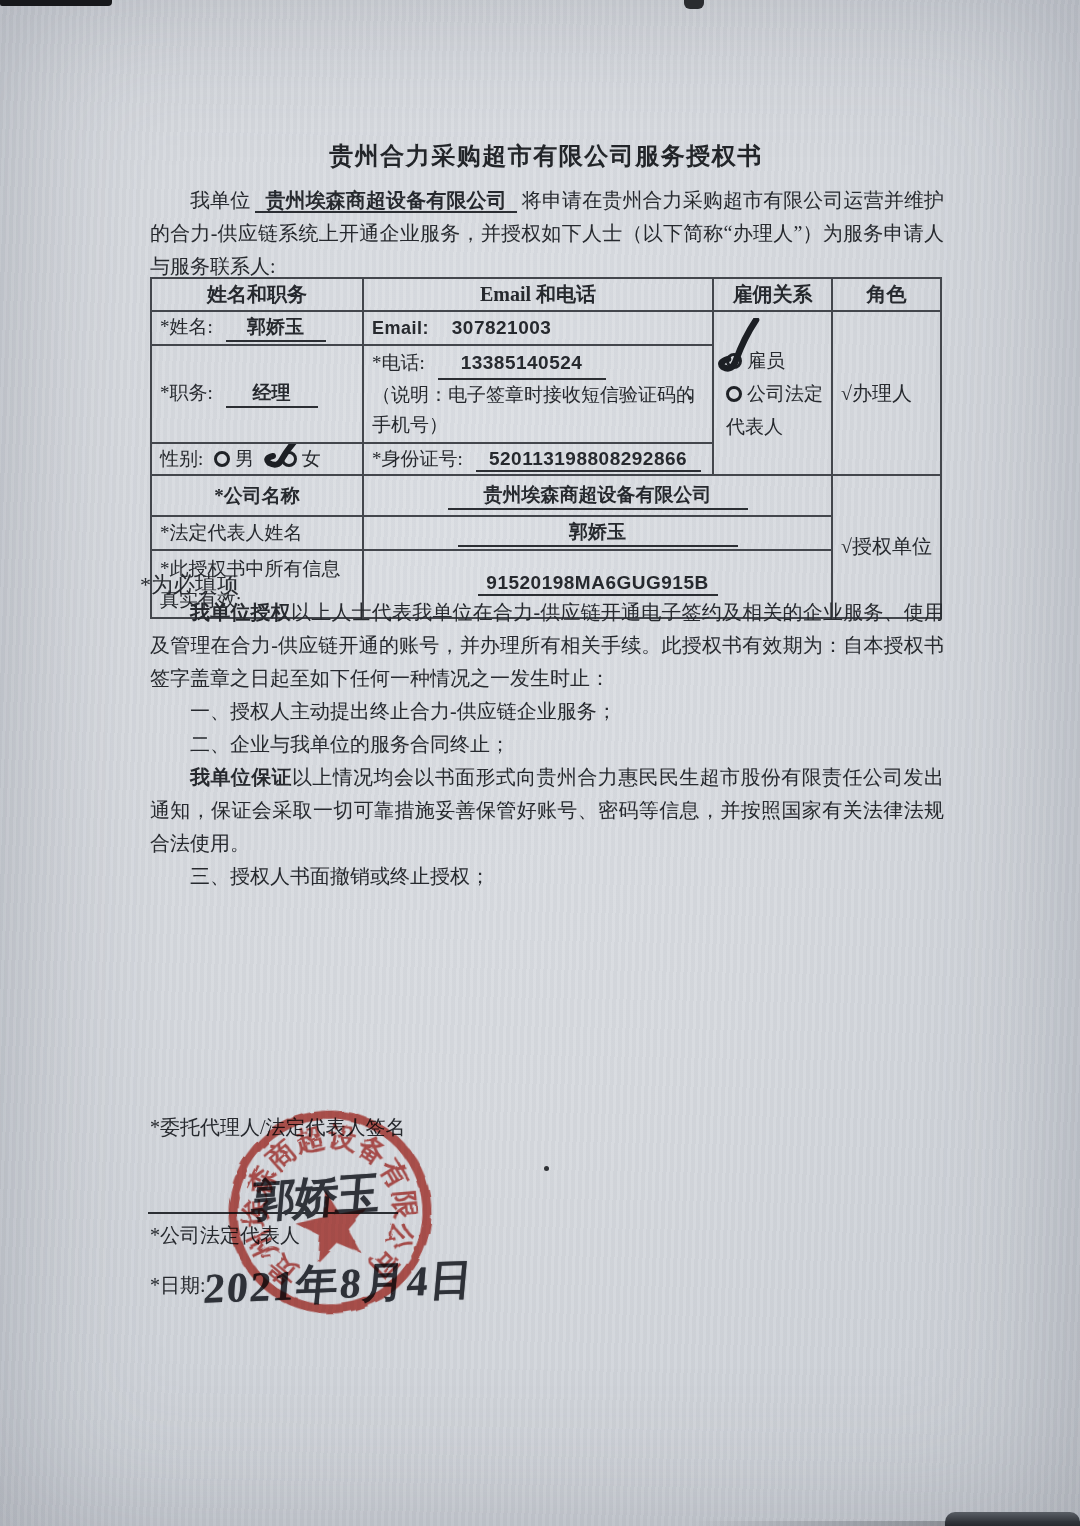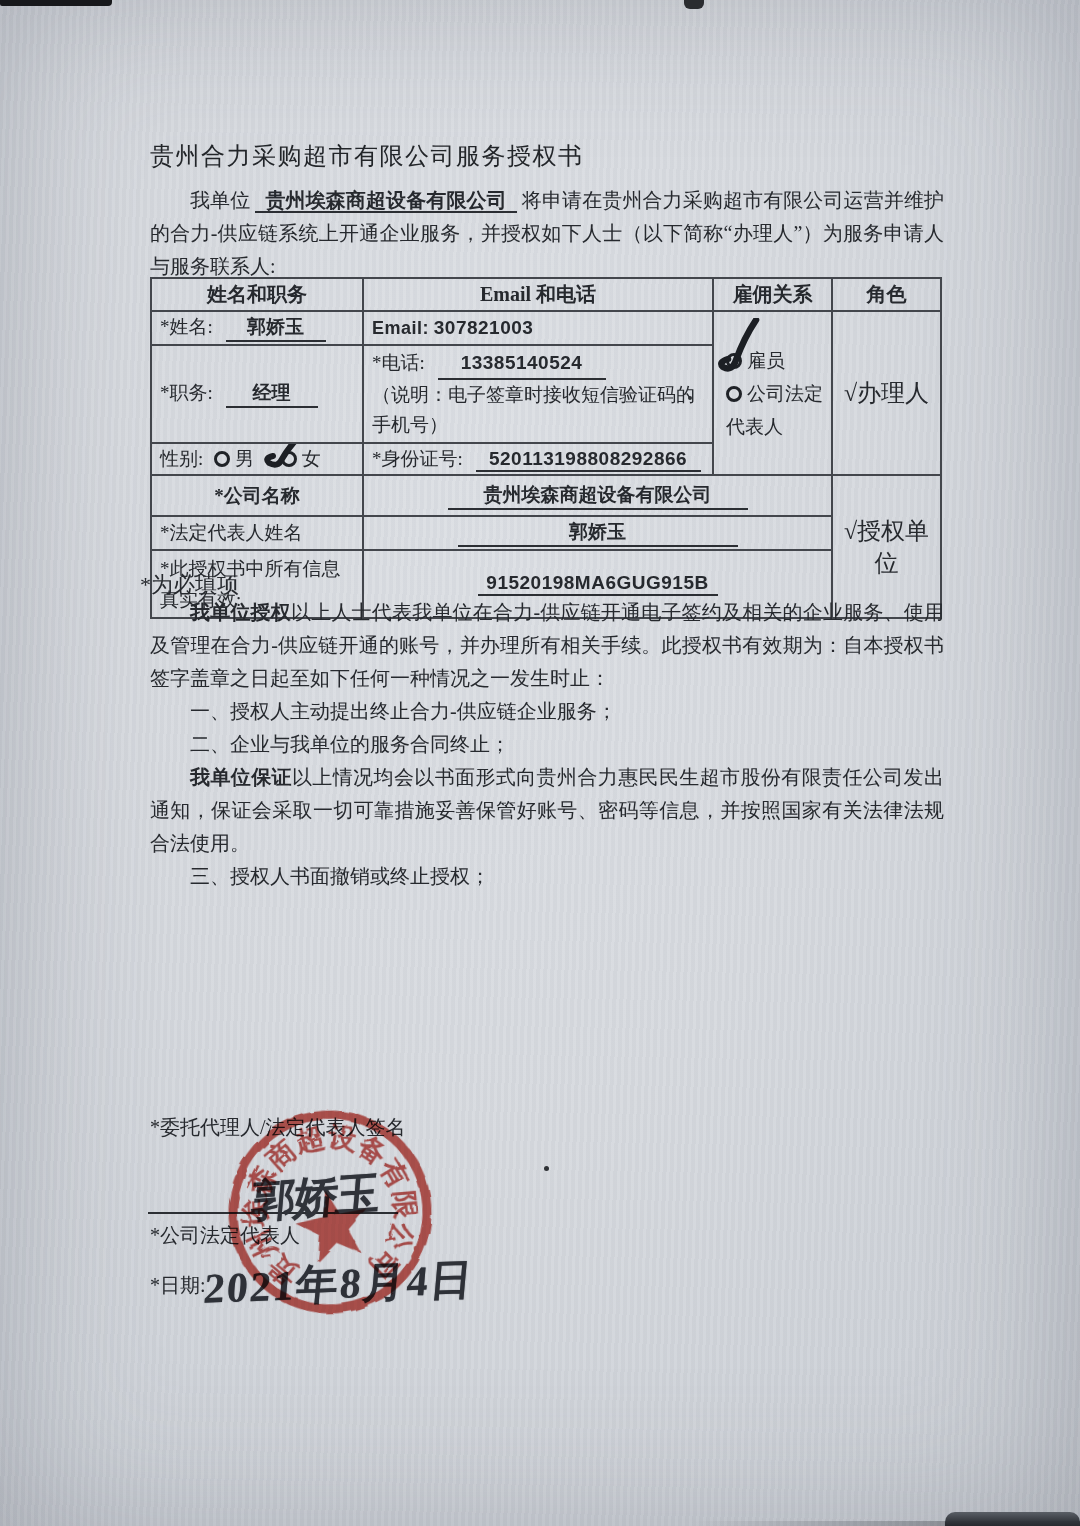--- a/index.html
+++ b/index.html
@@ -10,21 +10,21 @@
     color:#26292e;
     font-family:"Liberation Serif", serif;
   }
   .page::before {
     content:""; position:absolute; inset:0; pointer-events:none;
     background: repeating-linear-gradient(92deg, rgba(255,255,255,.05) 0 3px, rgba(118,124,134,.045) 3px 7px);
   }
   
   .doc-title {
     position:absolute; left:150px; top:140px; width:792px;
-    text-align:left; font-size:24px; font-weight:normal; letter-spacing:1.5px;
+    text-align:center; font-size:24px; font-weight:bold; letter-spacing:1.5px;
     color:#222529;
   }
   .intro {
     position:absolute; left:150px; top:184px; width:794px;
     font-size:20px; line-height:33px; text-align:justify; text-indent:2em;
   }
   .u-company {
     font-weight:bold; padding:0 10px; border-bottom:2px solid #2b2e33;
   }
   
@@ -34,21 +34,21 @@
   td.hdr { font-weight:bold; text-align:center; font-size:20px; }
   .lbl { white-space:nowrap; }
   .fill { display:inline-block; border-bottom:2px solid #2b2e33; text-align:center; font-weight:bold; margin-left:8px; }
   .num { font-family:"Liberation Sans", sans-serif; font-weight:bold; letter-spacing:.5px; }
   .center-val { text-align:center; }
   .ring {
     display:inline-block; width:10px; height:10px; border:3.5px solid #1f2227;
     border-radius:50%; margin-right:5px; vertical-align:-2px; background:transparent;
   }
   .opt-cell { position:relative; line-height:33px; padding-left:12px !important; }
-  .role-cell { text-align:center; font-size:24px; }
+  .role-cell { text-align:left; font-size:20px; }
   .check-svg { position:absolute; pointer-events:none; }
   .note-row { line-height:30px; }
   
   .required-note { position:absolute; left:140px; top:570px; font-size:22px; }
   .body-text {
     position:absolute; left:150px; top:596px; width:794px;
     font-size:20px; line-height:33px; text-align:justify;
   }
   .body-text p { margin:0; text-indent:2em; }
   .lead { font-weight:bold; }
@@ -113,21 +113,21 @@
         <td class="hdr">雇佣关系</td>
         <td class="hdr">角色</td>
       </tr>
       <tr style="height:32px">
         <td>
           <span class="lbl">*姓名:</span>
           <span class="fill" style="min-width:100px">郭娇玉</span>
         </td>
         <td>
           <span class="lbl num" style="font-size:18px">Email:</span>
-          <span class="num" style="margin-left:0">307821003</span>
+          <span class="num" style="margin-left:18px">307821003</span>
         </td>
         <td rowspan="3" class="opt-cell">
           <div><span class="ring"></span><span>雇员</span></div>
           <div><span class="ring"></span><span>公司法定代表人</span></div>
           <svg class="check-svg" style="left:2px; top:6px" width="72" height="70" viewBox="0 0 72 70">
             <path d="M40 2 Q28 20 20 42 Q16 54 7 49 Q2 44 12 41" fill="none" stroke="#1c1f24" stroke-width="6.5" stroke-linecap="round" stroke-linejoin="round"></path>
           </svg>
         </td>
         <td rowspan="3" class="role-cell">√办理人</td>
       </tr>

